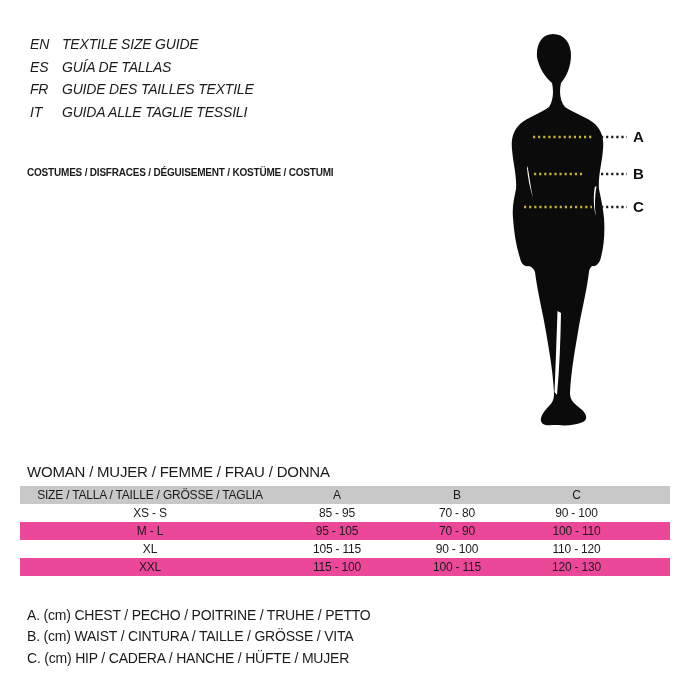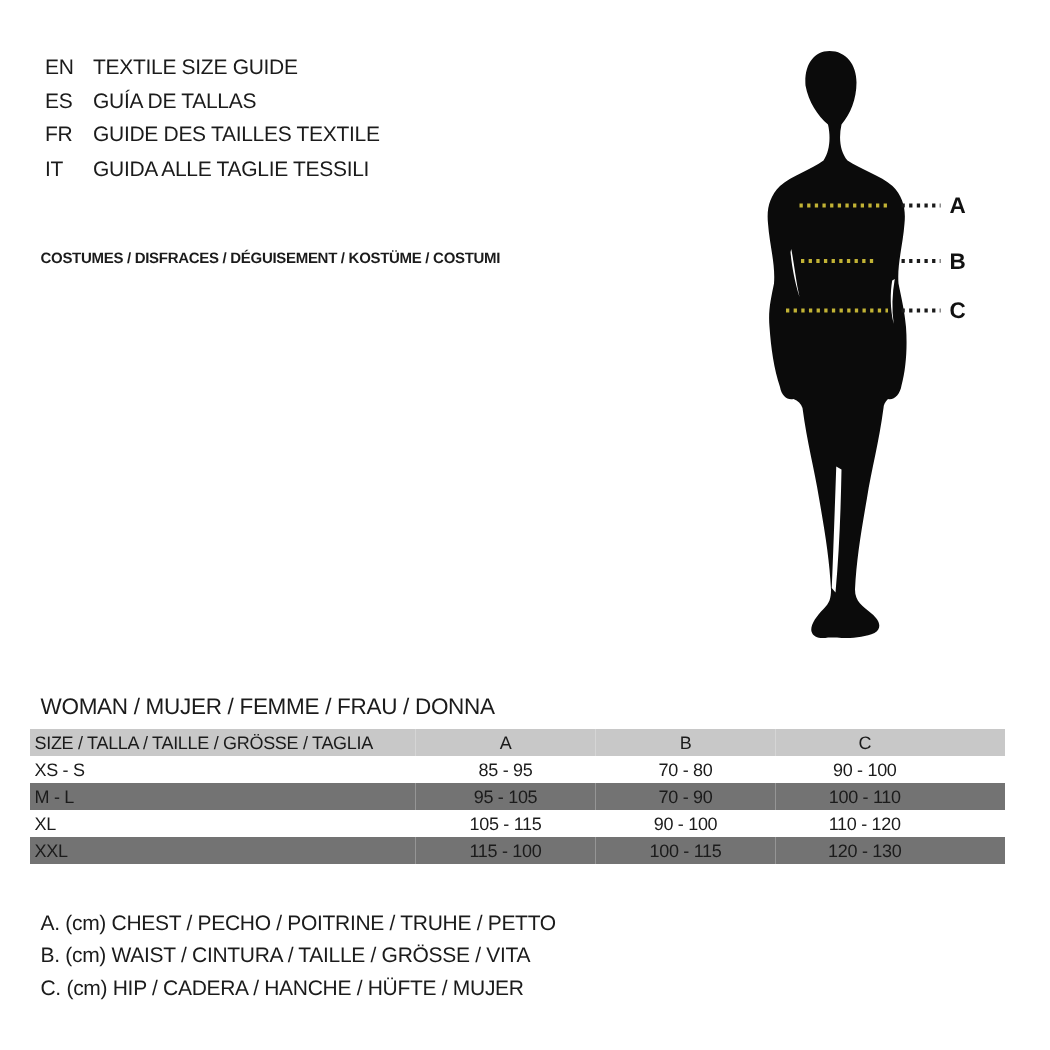--- a/index.html
+++ b/index.html
@@ -2,40 +2,40 @@
 <html><head>
 <meta charset="utf-8">
 <style>
   html,body{margin:0;padding:0;background:#ffffff;}
   .canvas{
     position:relative;width:700px;height:700px;background:#ffffff;overflow:hidden;
     font-family:"Liberation Sans", sans-serif;color:#1b1b1b;
   }
   
   .lang-list{position:absolute;left:30px;top:33px;}
-  .lang-row{display:flex;height:22.5px;align-items:center;font-size:14px;letter-spacing:-0.2px;font-weight:500;}
+  .lang-row{display:flex;height:22.5px;align-items:center;font-size:14px;letter-spacing:-0.2px;font-weight:500;font-style:italic;}
   .lang-code{width:32px;flex:0 0 32px;}
   
   .category-title{position:absolute;left:27px;top:167px;font-size:10px;font-weight:bold;letter-spacing:-0.2px;}
   
   .figure{position:absolute;left:470px;top:25px;width:190px;height:410px;}
   .figure text{font-family:"Liberation Sans", sans-serif;font-weight:bold;font-size:15px;fill:#111;}
   
   .table-title{position:absolute;left:27px;top:463px;font-size:15px;letter-spacing:-0.2px;font-weight:400;}
   table.size-table{
     position:absolute;left:20px;top:486px;width:650px;border-collapse:collapse;table-layout:fixed;
     font-size:12px;letter-spacing:-0.2px;
   }
   table.size-table td,table.size-table th{
     height:18px;padding:0;margin:0;font-weight:normal;vertical-align:middle;white-space:nowrap;
   }
-  table.size-table .lbl{text-align:left;padding-left:3px;}
+  table.size-table .lbl{text-align:center;padding-left:3px;}
   table.size-table .num{text-align:center;}
   tr.hdr{background:#c8c8c8;}
-  tr.alt{background:#737373;}
+  tr.alt{background:#ec4899;}
   
   .legend{position:absolute;left:27px;top:604px;}
   .legend-row{height:21.5px;display:flex;align-items:center;font-size:14px;letter-spacing:-0.2px;font-weight:500;}
 </style>
 </head>
 <body>
 
 <div class="canvas">
 
   <div class="lang-list">

